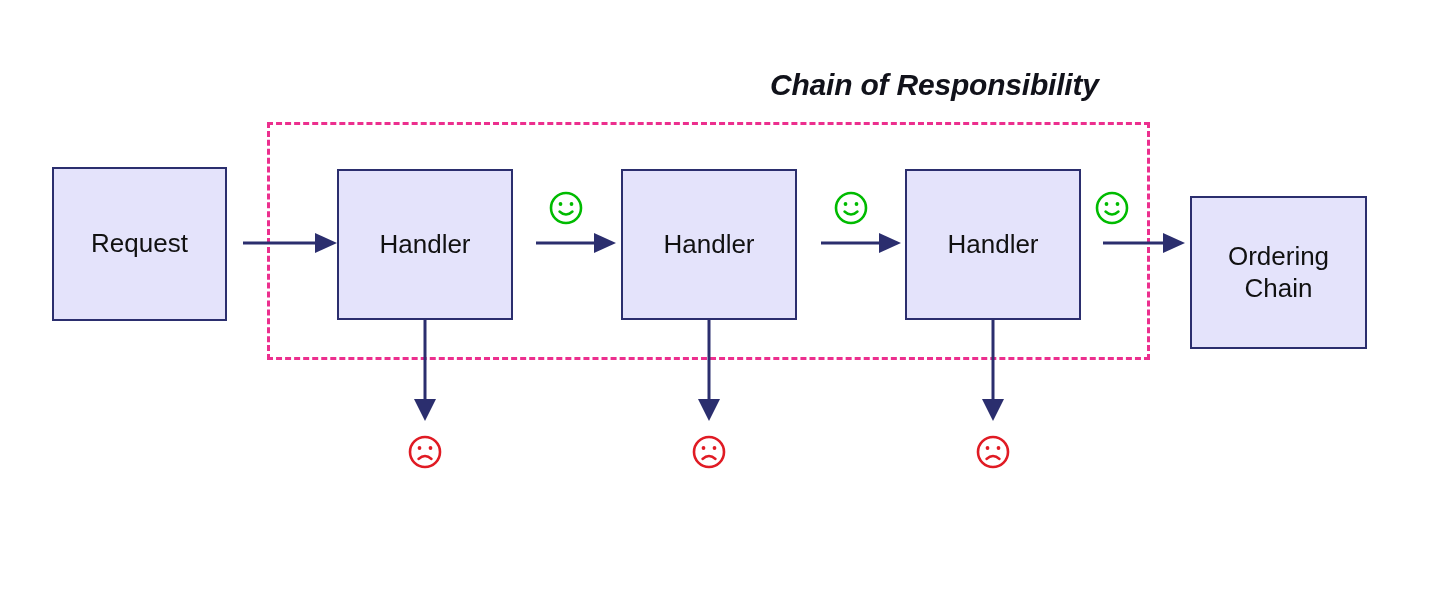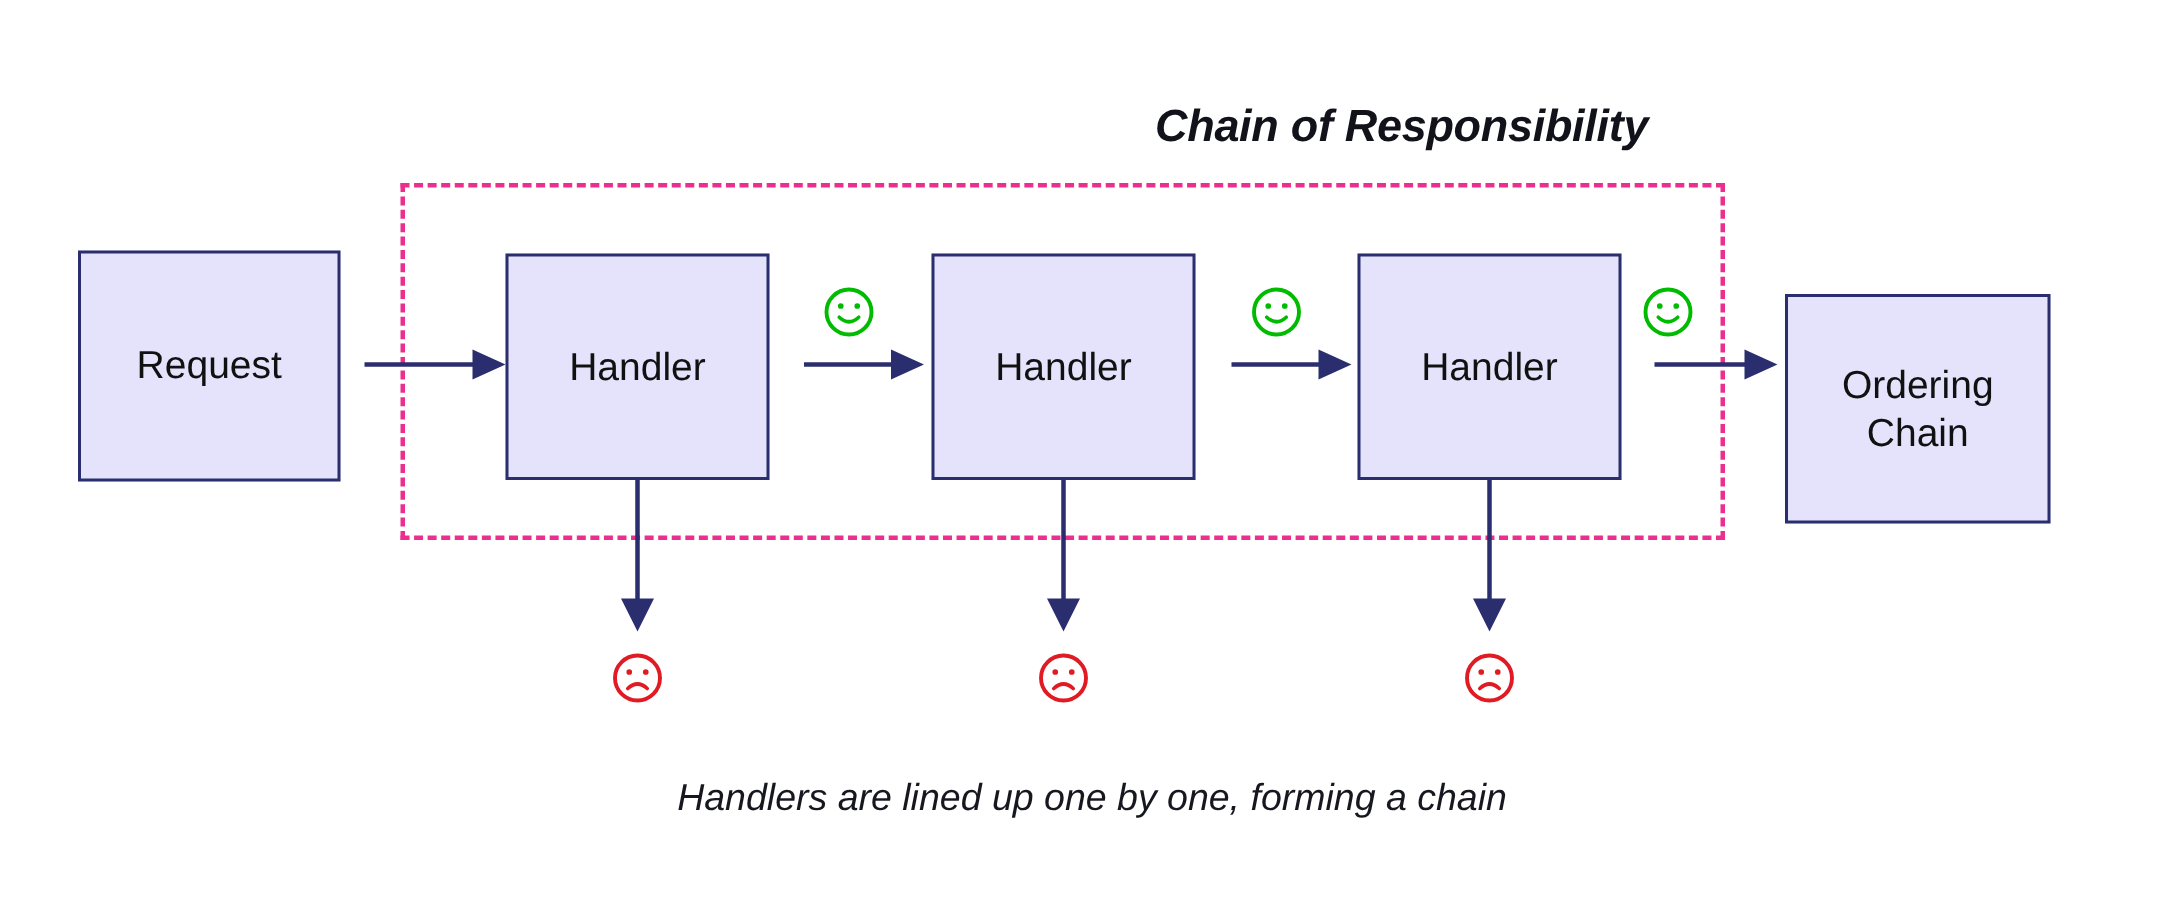--- a/index.html
+++ b/index.html
@@ -214,15 +214,14 @@
 
   <div class="face" style="left:975px; top:434px;">
     <svg width="36" height="36" viewBox="0 0 36 36">
       <circle cx="18" cy="18" r="15" fill="none" stroke="#e01b24" stroke-width="2.6"></circle>
       <circle cx="12.5" cy="14" r="1.9" fill="#e01b24"></circle>
       <circle cx="23.5" cy="14" r="1.9" fill="#e01b24"></circle>
       <path d="M11.5 25 Q18 19 24.5 25" fill="none" stroke="#e01b24" stroke-width="2.4" stroke-linecap="round"></path>
     </svg>
   </div>
 
-  <div class="caption">Handlers are lined up one by one, forming a chain</div>
 
 </div>
 
 </body></html>

